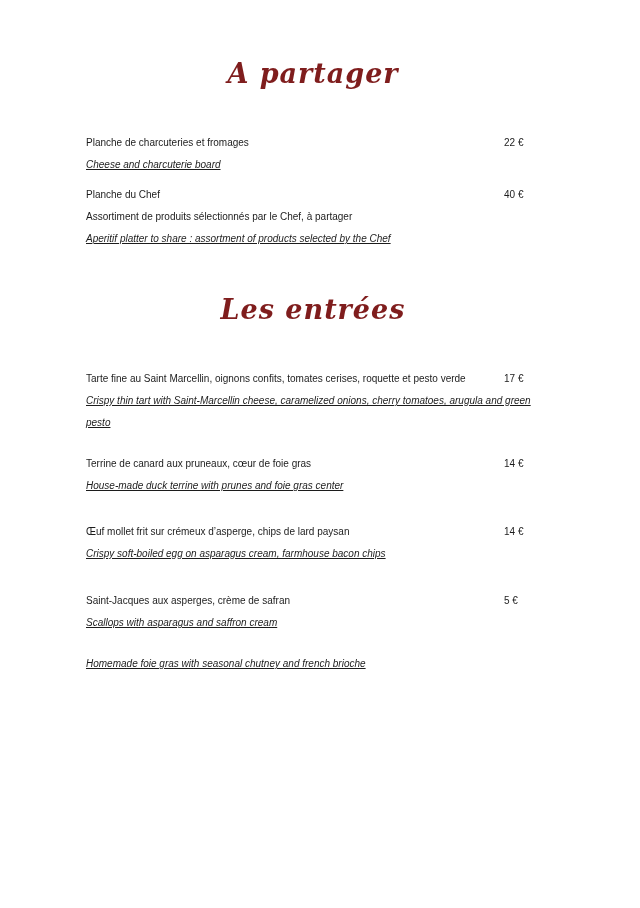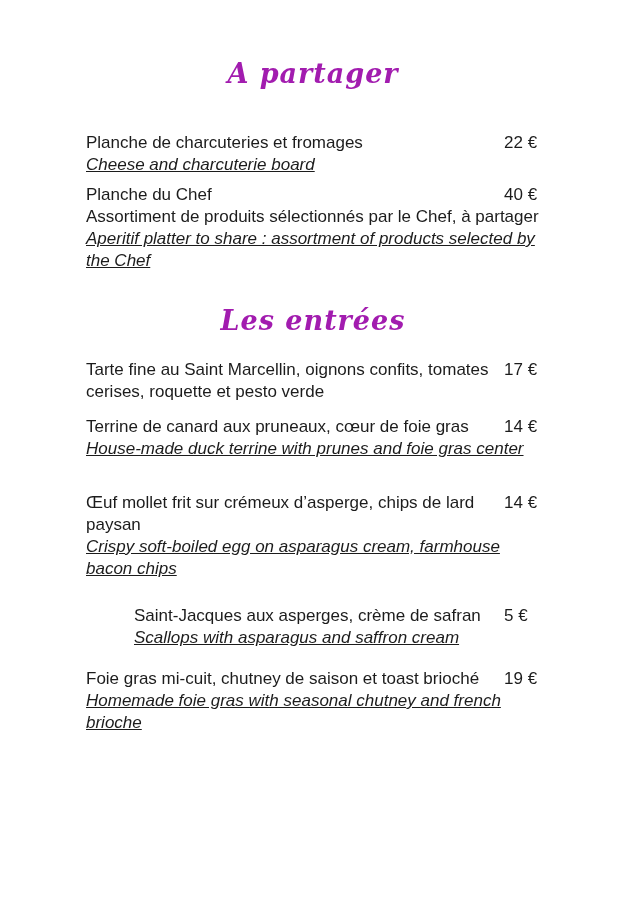--- a/index.html
+++ b/index.html
@@ -18,47 +18,47 @@
     background: #ffffff;
   }
   .section-title {
     text-align: center;
     font-family: "DejaVu Serif", serif;
     font-style: italic;
     font-weight: bold;
     font-size: 27px;
     line-height: 44px;
     letter-spacing: 1px;
-    color: #a21caf;
+    color: #7f1d1d;
   }
   .title-partager { margin-top: 52px; }
-  .title-entrees  { margin-top: 27px; }
+  .title-entrees  { margin-top: 38px; }
 
-  .item { font-size: 17px; line-height: 22px; }
+  .item { font-size: 10px; line-height: 22px; }
   .row {
     display: flex;
     align-items: flex-start;
     gap: 8px;
   }
   .name { flex: 1 1 auto; }
   .price {
     flex: 0 0 auto;
     min-width: 36px;
     white-space: nowrap;
   }
   .desc { }
   .transl { font-style: italic; text-decoration: underline; }
 
   
   .item-1 { margin-top: 36px; }
   .item-2 { margin-top: 8px; }
-  .item-3 { margin-top: 16px; }
-  .item-4 { margin-top: 13px; }
-  .item-5 { margin-top: 32px; }
-  .item-6 { margin-top: 25px; margin-left: 48px; }
+  .item-3 { margin-top: 36px; }
+  .item-4 { margin-top: 19px; }
+  .item-5 { margin-top: 24px; }
+  .item-6 { margin-top: 25px; }
   .item-7 { margin-top: 19px; }
 </style>
 </head>
 <body>
 
 <div class="page">
 
   <div class="section">
     <div class="section-title title-partager">A partager</div>
 
@@ -81,20 +81,21 @@
   </div>
 
   <div class="section">
     <div class="section-title title-entrees">Les entrées</div>
 
     <div class="item item-3">
       <div class="row">
         <div class="name">Tarte fine au Saint Marcellin, oignons confits, tomates cerises, roquette et pesto verde</div>
         <div class="price">17 €</div>
       </div>
+      <div class="transl">Crispy thin tart with Saint-Marcellin cheese, caramelized onions, cherry tomatoes, arugula and green pesto</div>
     </div>
 
     <div class="item item-4">
       <div class="row">
         <div class="name">Terrine de canard aux pruneaux, cœur de foie gras</div>
         <div class="price">14 €</div>
       </div>
       <div class="transl">House-made duck terrine with prunes and foie gras center</div>
     </div>
 
@@ -108,21 +109,17 @@
 
     <div class="item item-6">
       <div class="row">
         <div class="name">Saint-Jacques aux asperges, crème de safran</div>
         <div class="price">5 €</div>
       </div>
       <div class="transl">Scallops with asparagus and saffron cream</div>
     </div>
 
     <div class="item item-7">
-      <div class="row">
-        <div class="name">Foie gras mi-cuit, chutney de saison et toast brioché</div>
-        <div class="price">19 €</div>
-      </div>
       <div class="transl">Homemade foie gras with seasonal chutney and french brioche</div>
     </div>
   </div>
 
 </div>
 
 </body></html>

